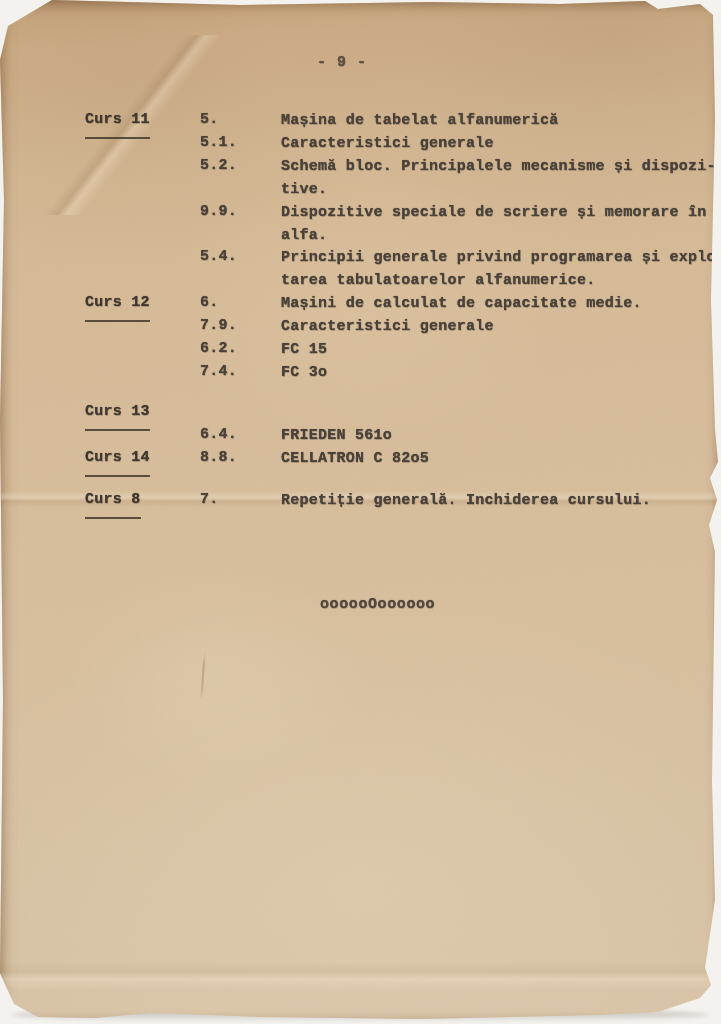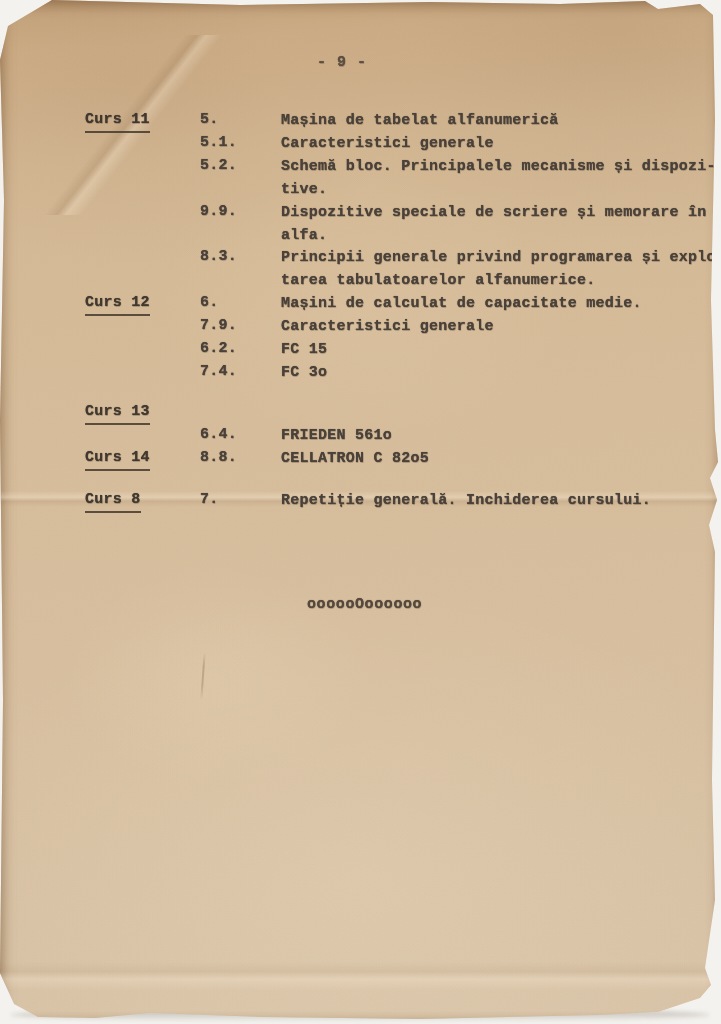--- a/index.html
+++ b/index.html
@@ -65,28 +65,28 @@
   }
   .page-number{
     position:absolute;left:317px;top:54px;
     color:#5d5042;letter-spacing:1px;
   }
   .row{position:absolute;left:0;width:721px;line-height:20px;}
   .curs{
     position:absolute;left:85px;top:0;
     color:#41382f;
     border-bottom:2px solid rgba(62,52,42,.82);
-    padding-bottom:1px;
+    padding-bottom:7px;
     white-space:nowrap;
   }
   .num{position:absolute;left:200px;top:0;white-space:nowrap;}
   .text{position:absolute;left:281px;top:0;width:448px;}
   .line{line-height:22.5px;white-space:nowrap;}
   .separator{
-    position:absolute;left:307px;top:596px;
+    position:absolute;left:320px;top:596px;
     color:#55483c;letter-spacing:.6px;
   }
 </style>
 </head>
 <body>
 
 <div class="scene">
   <div class="floor-shadow"></div>
 
   <div class="paper">
@@ -131,21 +131,21 @@
 
       <div class="row" style="top:202px">
         <span class="num">9.9.</span>
         <div class="text">
           <div class="line">Dispozitive speciale de scriere și memorare în</div>
           <div class="line">alfa.</div>
         </div>
       </div>
 
       <div class="row" style="top:247px">
-        <span class="num">8.3.</span>
+        <span class="num">5.4.</span>
         <div class="text">
           <div class="line">Principii generale privind programarea și exploa</div>
           <div class="line">tarea tabulatoarelor alfanumerice.</div>
         </div>
       </div>
 
       <div class="row" style="top:293px">
         <span class="curs">Curs 12</span>
         <span class="num">6.</span>
         <div class="text">

